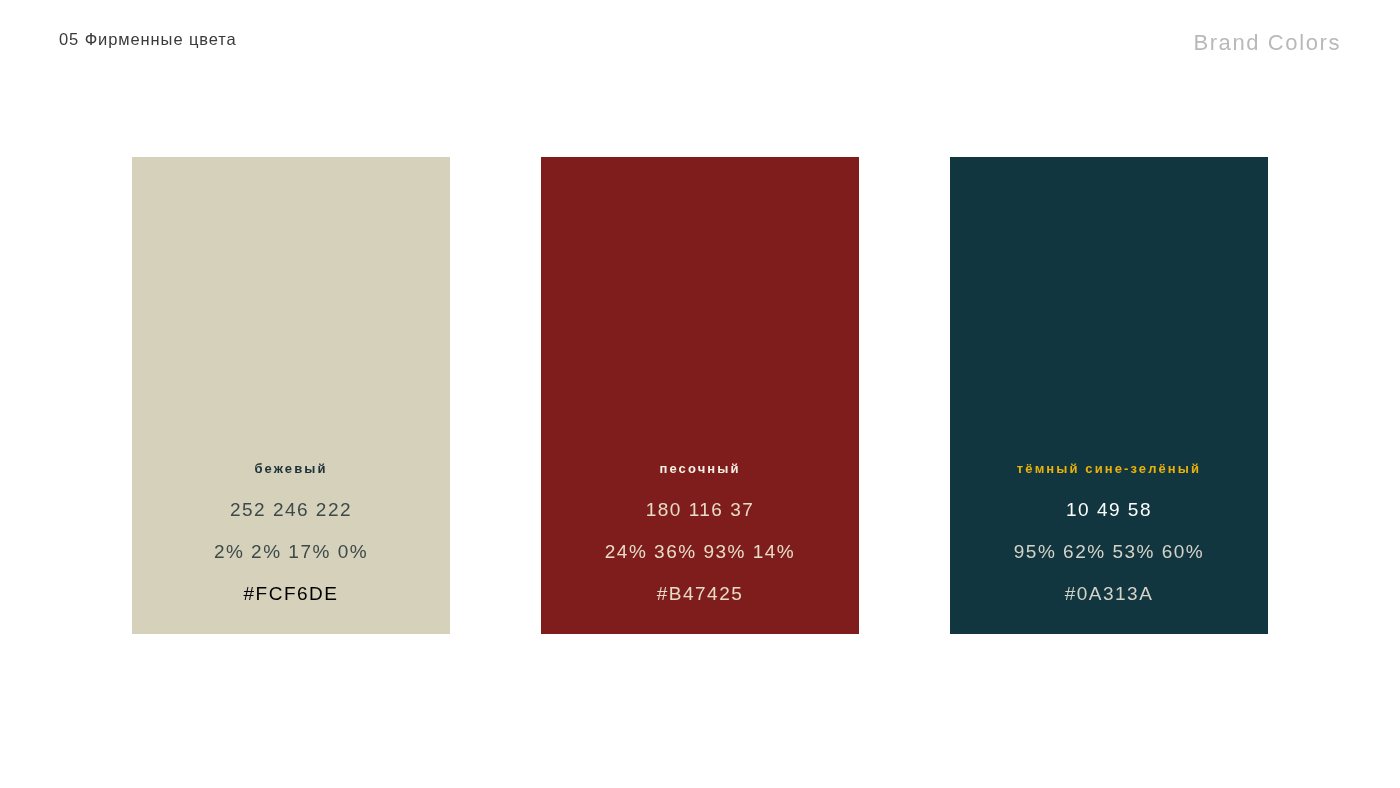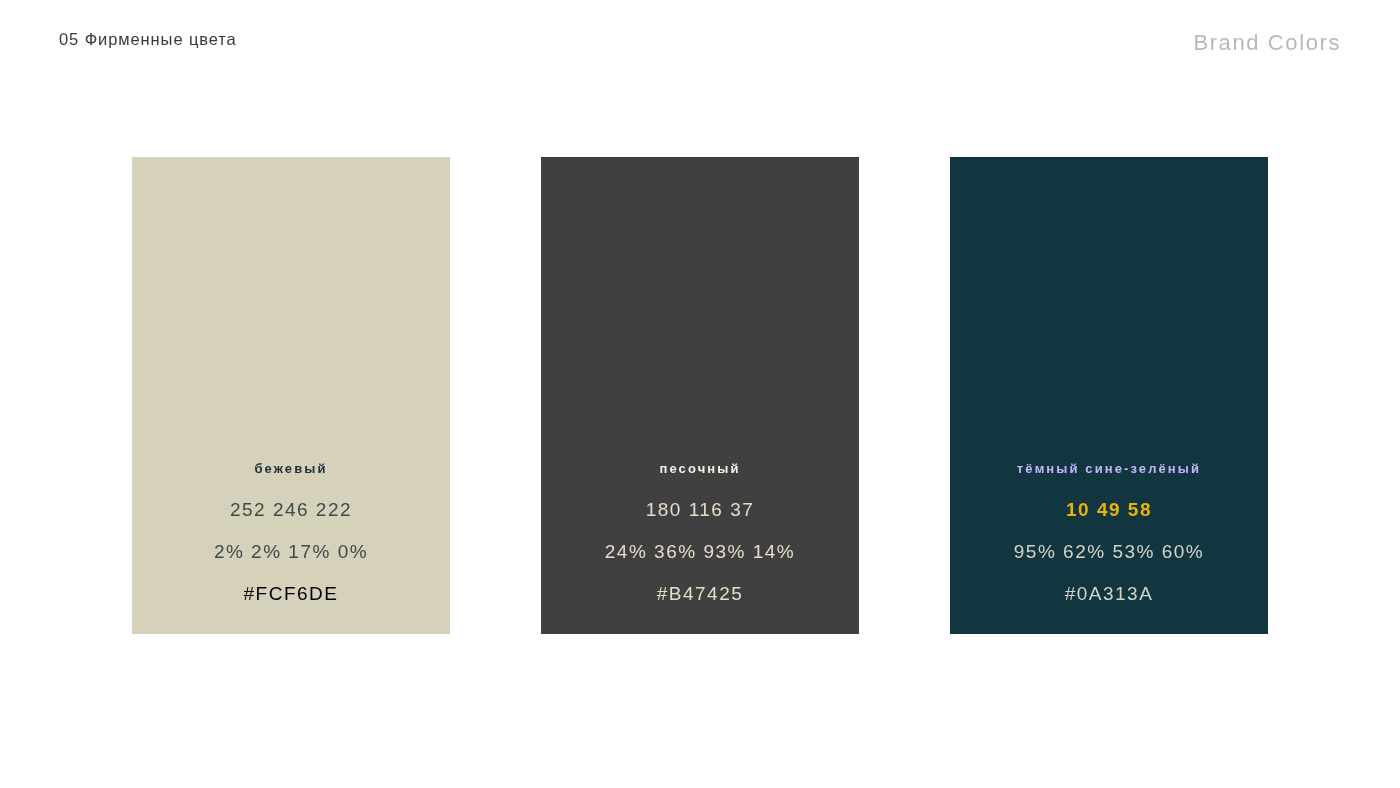--- a/index.html
+++ b/index.html
@@ -114,32 +114,32 @@
 
     <div class="swatch" style="background: rgb(213, 209, 187);">
       <div class="swatch-info">
         <div class="swatch-name" style="color: rgb(29, 48, 56);">бежевый</div>
         <div class="swatch-line" style="color: rgb(62, 74, 73);">252 246 222</div>
         <div class="swatch-line" style="color: rgb(62, 74, 73);">2% 2% 17% 0%</div>
         <div class="swatch-line last" style="color: #000000;">#FCF6DE</div>
       </div>
     </div>
 
-    <div class="swatch" style="background: #404040;">
+    <div class="swatch" style="background: #7f1d1d;">
       <div class="swatch-info">
         <div class="swatch-name" style="color: rgb(246, 241, 228);">песочный</div>
         <div class="swatch-line" style="color: rgb(230, 220, 200); text-align: right;">180 116 37</div>
         <div class="swatch-line" style="color: rgb(230, 220, 200);">24% 36% 93% 14%</div>
         <div class="swatch-line last" style="color: rgb(230, 220, 200);">#B47425</div>
       </div>
     </div>
 
     <div class="swatch" style="background: rgb(18, 54, 64);">
       <div class="swatch-info">
-        <div class="swatch-name" style="color: #c4b5fd;">тёмный сине-зелёный</div>
-        <div class="swatch-line" style="color: #eab308; font-weight: bold;">10 49 58</div>
+        <div class="swatch-name" style="color: #eab308;">тёмный сине-зелёный</div>
+        <div class="swatch-line" style="color: #ffffff;">10 49 58</div>
         <div class="swatch-line" style="color: rgb(213, 211, 200);">95% 62% 53% 60%</div>
         <div class="swatch-line last" style="color: rgb(213, 211, 200);">#0A313A</div>
       </div>
     </div>
 
   </div>
 </div>
 
 </body></html>

